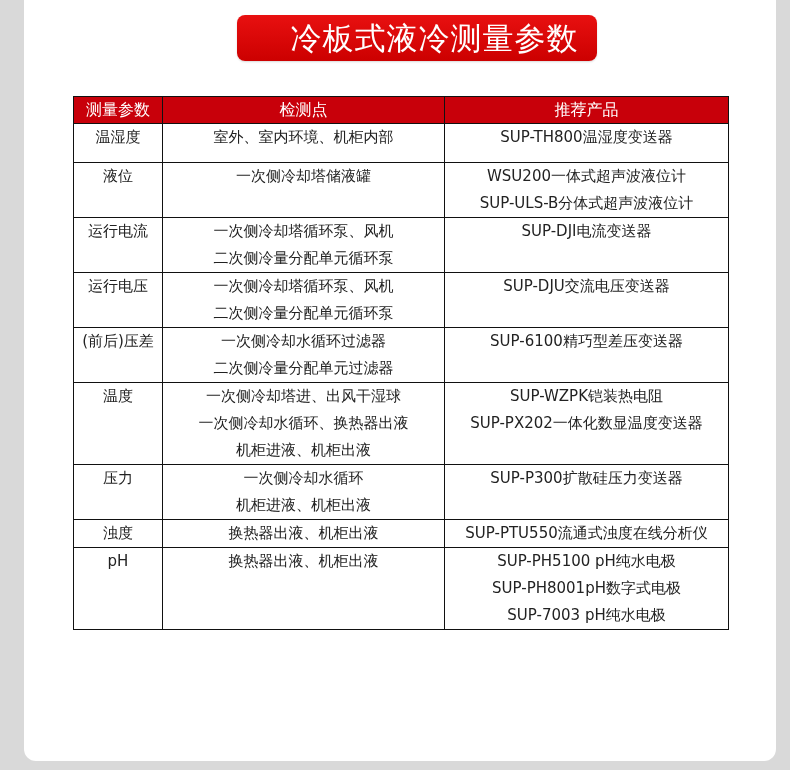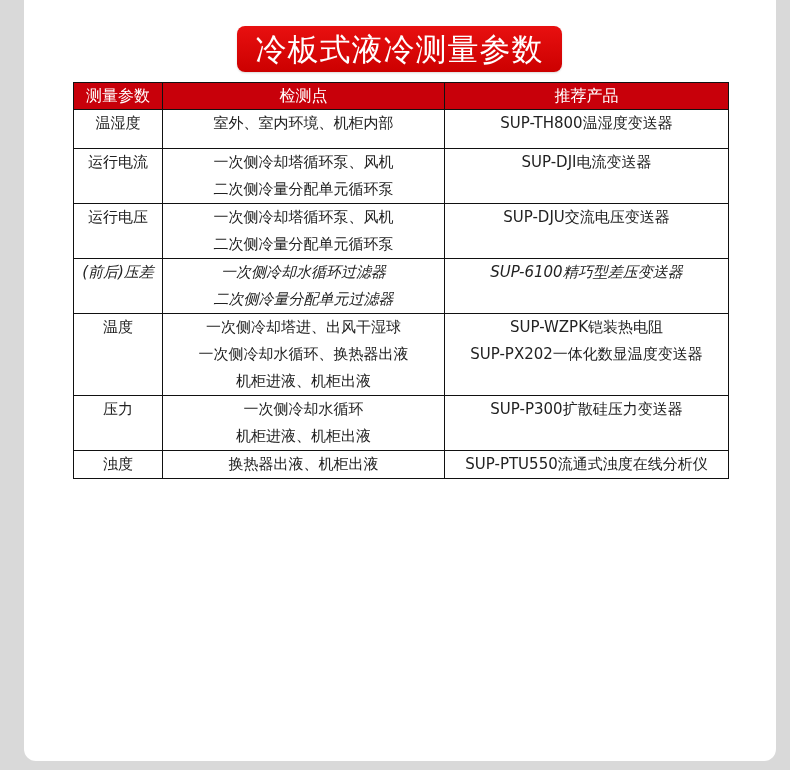--- a/index.html
+++ b/index.html
@@ -5,29 +5,30 @@
   html, body { margin:0; padding:0; }
   body {
     width:790px; height:770px; background:#d9d9d9; position:relative; overflow:hidden;
     font-family: "DejaVu Sans", "Liberation Sans", sans-serif;
   }
   .card {
     position:absolute; left:24px; top:0; width:752px; height:761px;
     background:#ffffff; border-radius:0 0 12px 12px;
   }
   .title-badge {
-    position:absolute; left:237px; top:26px; width:325px; height:46px;
+    position:absolute; left:237px; top:15px; width:325px; height:46px;
     background:linear-gradient(#e81010, #cc0000);
     border-radius:8px;
     color:#ffffff; font-size:31px; line-height:46px; text-align:center;
     letter-spacing:1px;
     box-shadow:0 1px 2px rgba(0,0,0,0.15);
+    padding-left:35px;
   }
   table.params {
-    position:absolute; left:73px; top:82px; width:655px;
+    position:absolute; left:73px; top:96px; width:655px;
     border-collapse:collapse; table-layout:fixed;
     color:#222222; font-size:15px;
   }
   table.params th, table.params td {
     border:1.5px solid #111111; padding:0; text-align:center; vertical-align:top;
   }
   table.params th {
     background:#c8000a; color:#ffffff; font-weight:normal; font-size:16px;
     height:26px; line-height:26px;
   }
@@ -61,20 +62,32 @@
         </td>
         <td>
           <span class="line">室外、室内环境、机柜内部</span>
         </td>
         <td>
           <span class="line">SUP-TH800温湿度变送器</span>
         </td>
       </tr>
       <tr style="height: 54px;">
         <td>
+          <span class="line">液位</span>
+        </td>
+        <td>
+          <span class="line">一次侧冷却塔储液罐</span>
+        </td>
+        <td>
+          <span class="line">WSU200一体式超声波液位计</span>
+          <span class="line">SUP-ULS-B分体式超声波液位计</span>
+        </td>
+      </tr>
+      <tr style="height: 54px;">
+        <td>
           <span class="line">运行电流</span>
         </td>
         <td>
           <span class="line">一次侧冷却塔循环泵、风机</span>
           <span class="line">二次侧冷量分配单元循环泵</span>
         </td>
         <td>
           <span class="line">SUP-DJI电流变送器</span>
         </td>
       </tr>
@@ -83,21 +96,21 @@
           <span class="line">运行电压</span>
         </td>
         <td>
           <span class="line">一次侧冷却塔循环泵、风机</span>
           <span class="line">二次侧冷量分配单元循环泵</span>
         </td>
         <td>
           <span class="line">SUP-DJU交流电压变送器</span>
         </td>
       </tr>
-      <tr style="height: 53px; font-style: italic;">
+      <tr style="height: 53px;">
         <td>
           <span class="line">(前后)压差</span>
         </td>
         <td>
           <span class="line">一次侧冷却水循环过滤器</span>
           <span class="line">二次侧冷量分配单元过滤器</span>
         </td>
         <td>
           <span class="line">SUP-6100精巧型差压变送器</span>
         </td>
@@ -132,14 +145,27 @@
         <td>
           <span class="line">浊度</span>
         </td>
         <td>
           <span class="line">换热器出液、机柜出液</span>
         </td>
         <td>
           <span class="line">SUP-PTU550流通式浊度在线分析仪</span>
         </td>
       </tr>
+      <tr style="height: 81px;">
+        <td>
+          <span class="line">pH</span>
+        </td>
+        <td>
+          <span class="line">换热器出液、机柜出液</span>
+        </td>
+        <td>
+          <span class="line">SUP-PH5100 pH纯水电极</span>
+          <span class="line">SUP-PH8001pH数字式电极</span>
+          <span class="line">SUP-7003 pH纯水电极</span>
+        </td>
+      </tr>
     </tbody>
 </table>
 
 </body></html>

